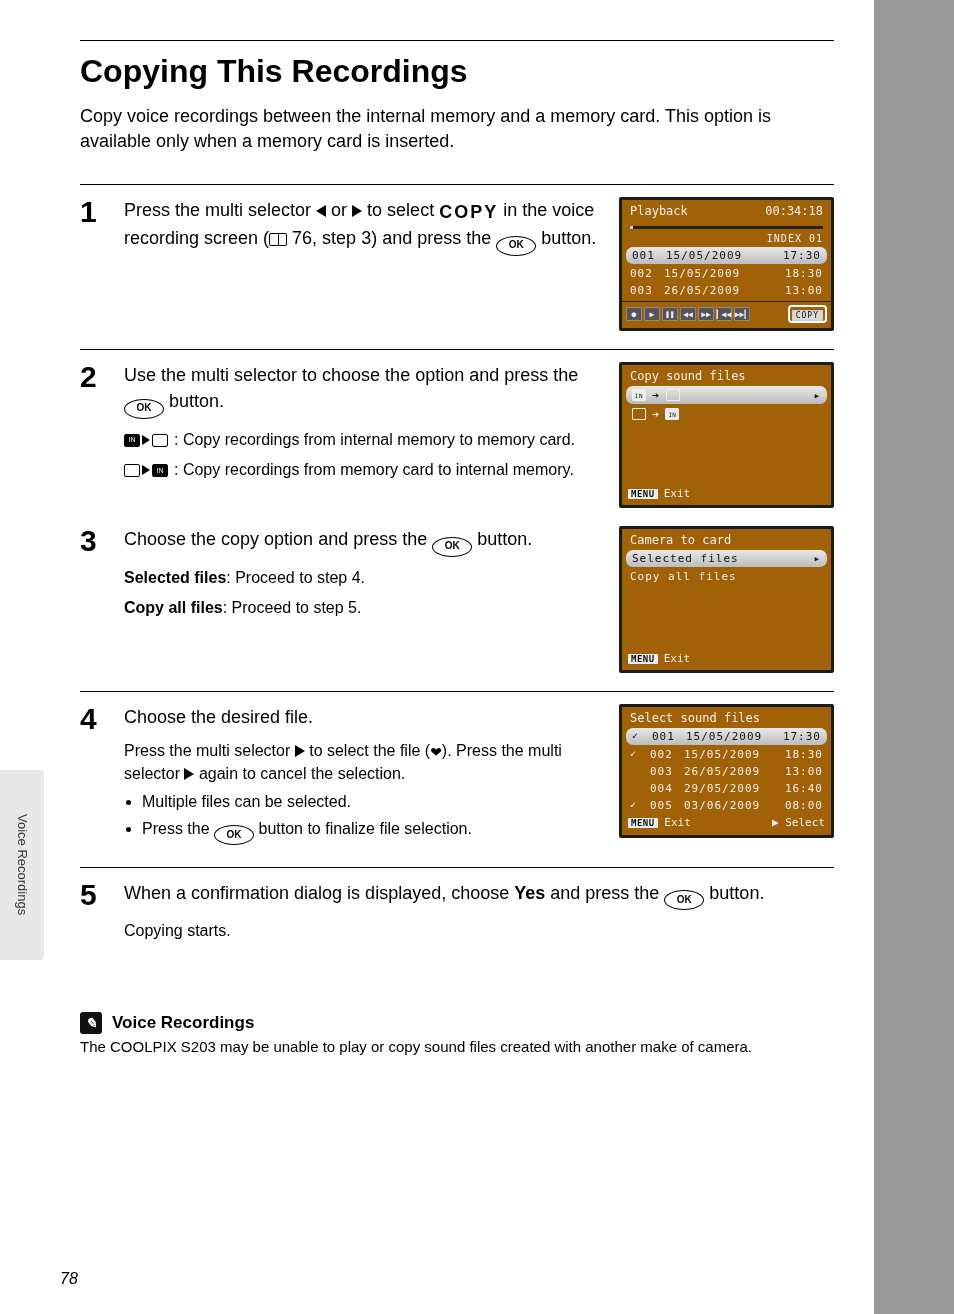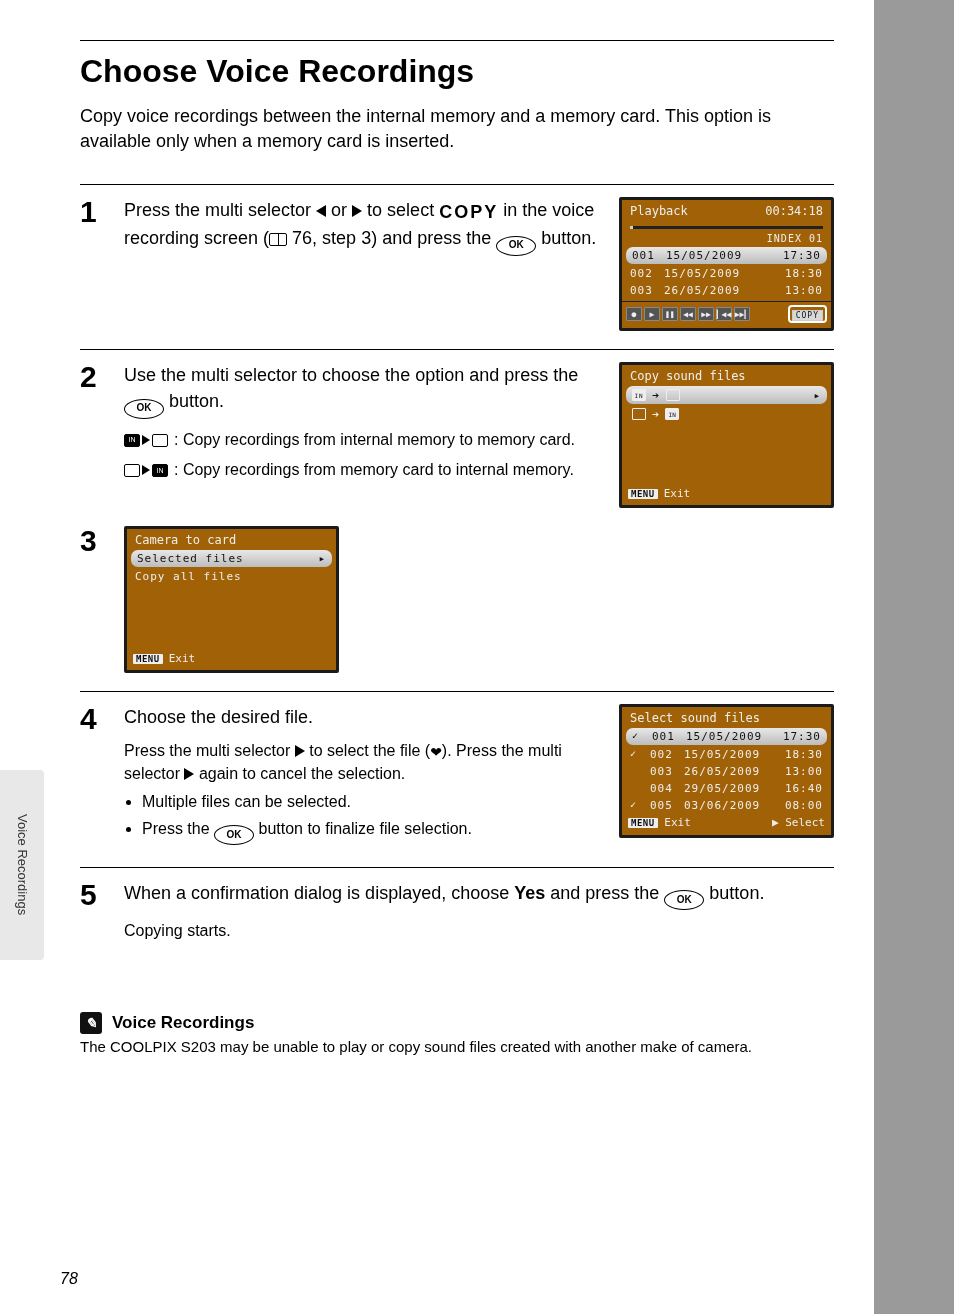--- a/index.html
+++ b/index.html
@@ -201,21 +201,21 @@
 </style>
 </head>
 <body>
 
 <div class="page">
 
   <div class="side-tab">
     <span>Voice Recordings</span>
   </div>
 
-  <h1 class="page-title">Choose Voice Recordings</h1>
+  <h1 class="page-title">Copying This Recordings</h1>
   <div class="intro">Copy voice recordings between the internal memory and a memory card. This option is available only when a memory card is inserted.</div>
 
   <hr class="step-sep">
 
   <div class="step">
     <div class="step-num">1</div>
     <div class="step-body">
       <div class="step-row">
         <div class="step-text">
           <span>Press the multi selector </span><span class="tri l inline-icon"></span><span> or </span><span class="tri r inline-icon"></span><span> to select </span>
@@ -301,20 +301,27 @@
           </div>
         </div>
       </div>
     </div>
   </div>
 
   <div class="step">
     <div class="step-num">3</div>
     <div class="step-body">
       <div class="step-row">
+        <div class="step-text">
+          <span>Choose the copy option and press the </span><span class="ok-icon">OK</span><span> button.</span>
+          <div class="sub">
+            <div><b>Selected files</b><span>: Proceed to step 4.</span></div>
+            <div style="margin-top:8px"><b>Copy all files</b><span>: Proceed to step 5.</span></div>
+          </div>
+        </div>
         <div class="lcd">
           <div class="lcd-title">
               <span>Camera to card</span>
             </div>
           <div class="lcd-row hi">
             <span style="flex:1">Selected files</span>
             <span style="color:#111">▸</span>
           </div>
           <div class="lcd-row">
             <span>Copy all files</span>

